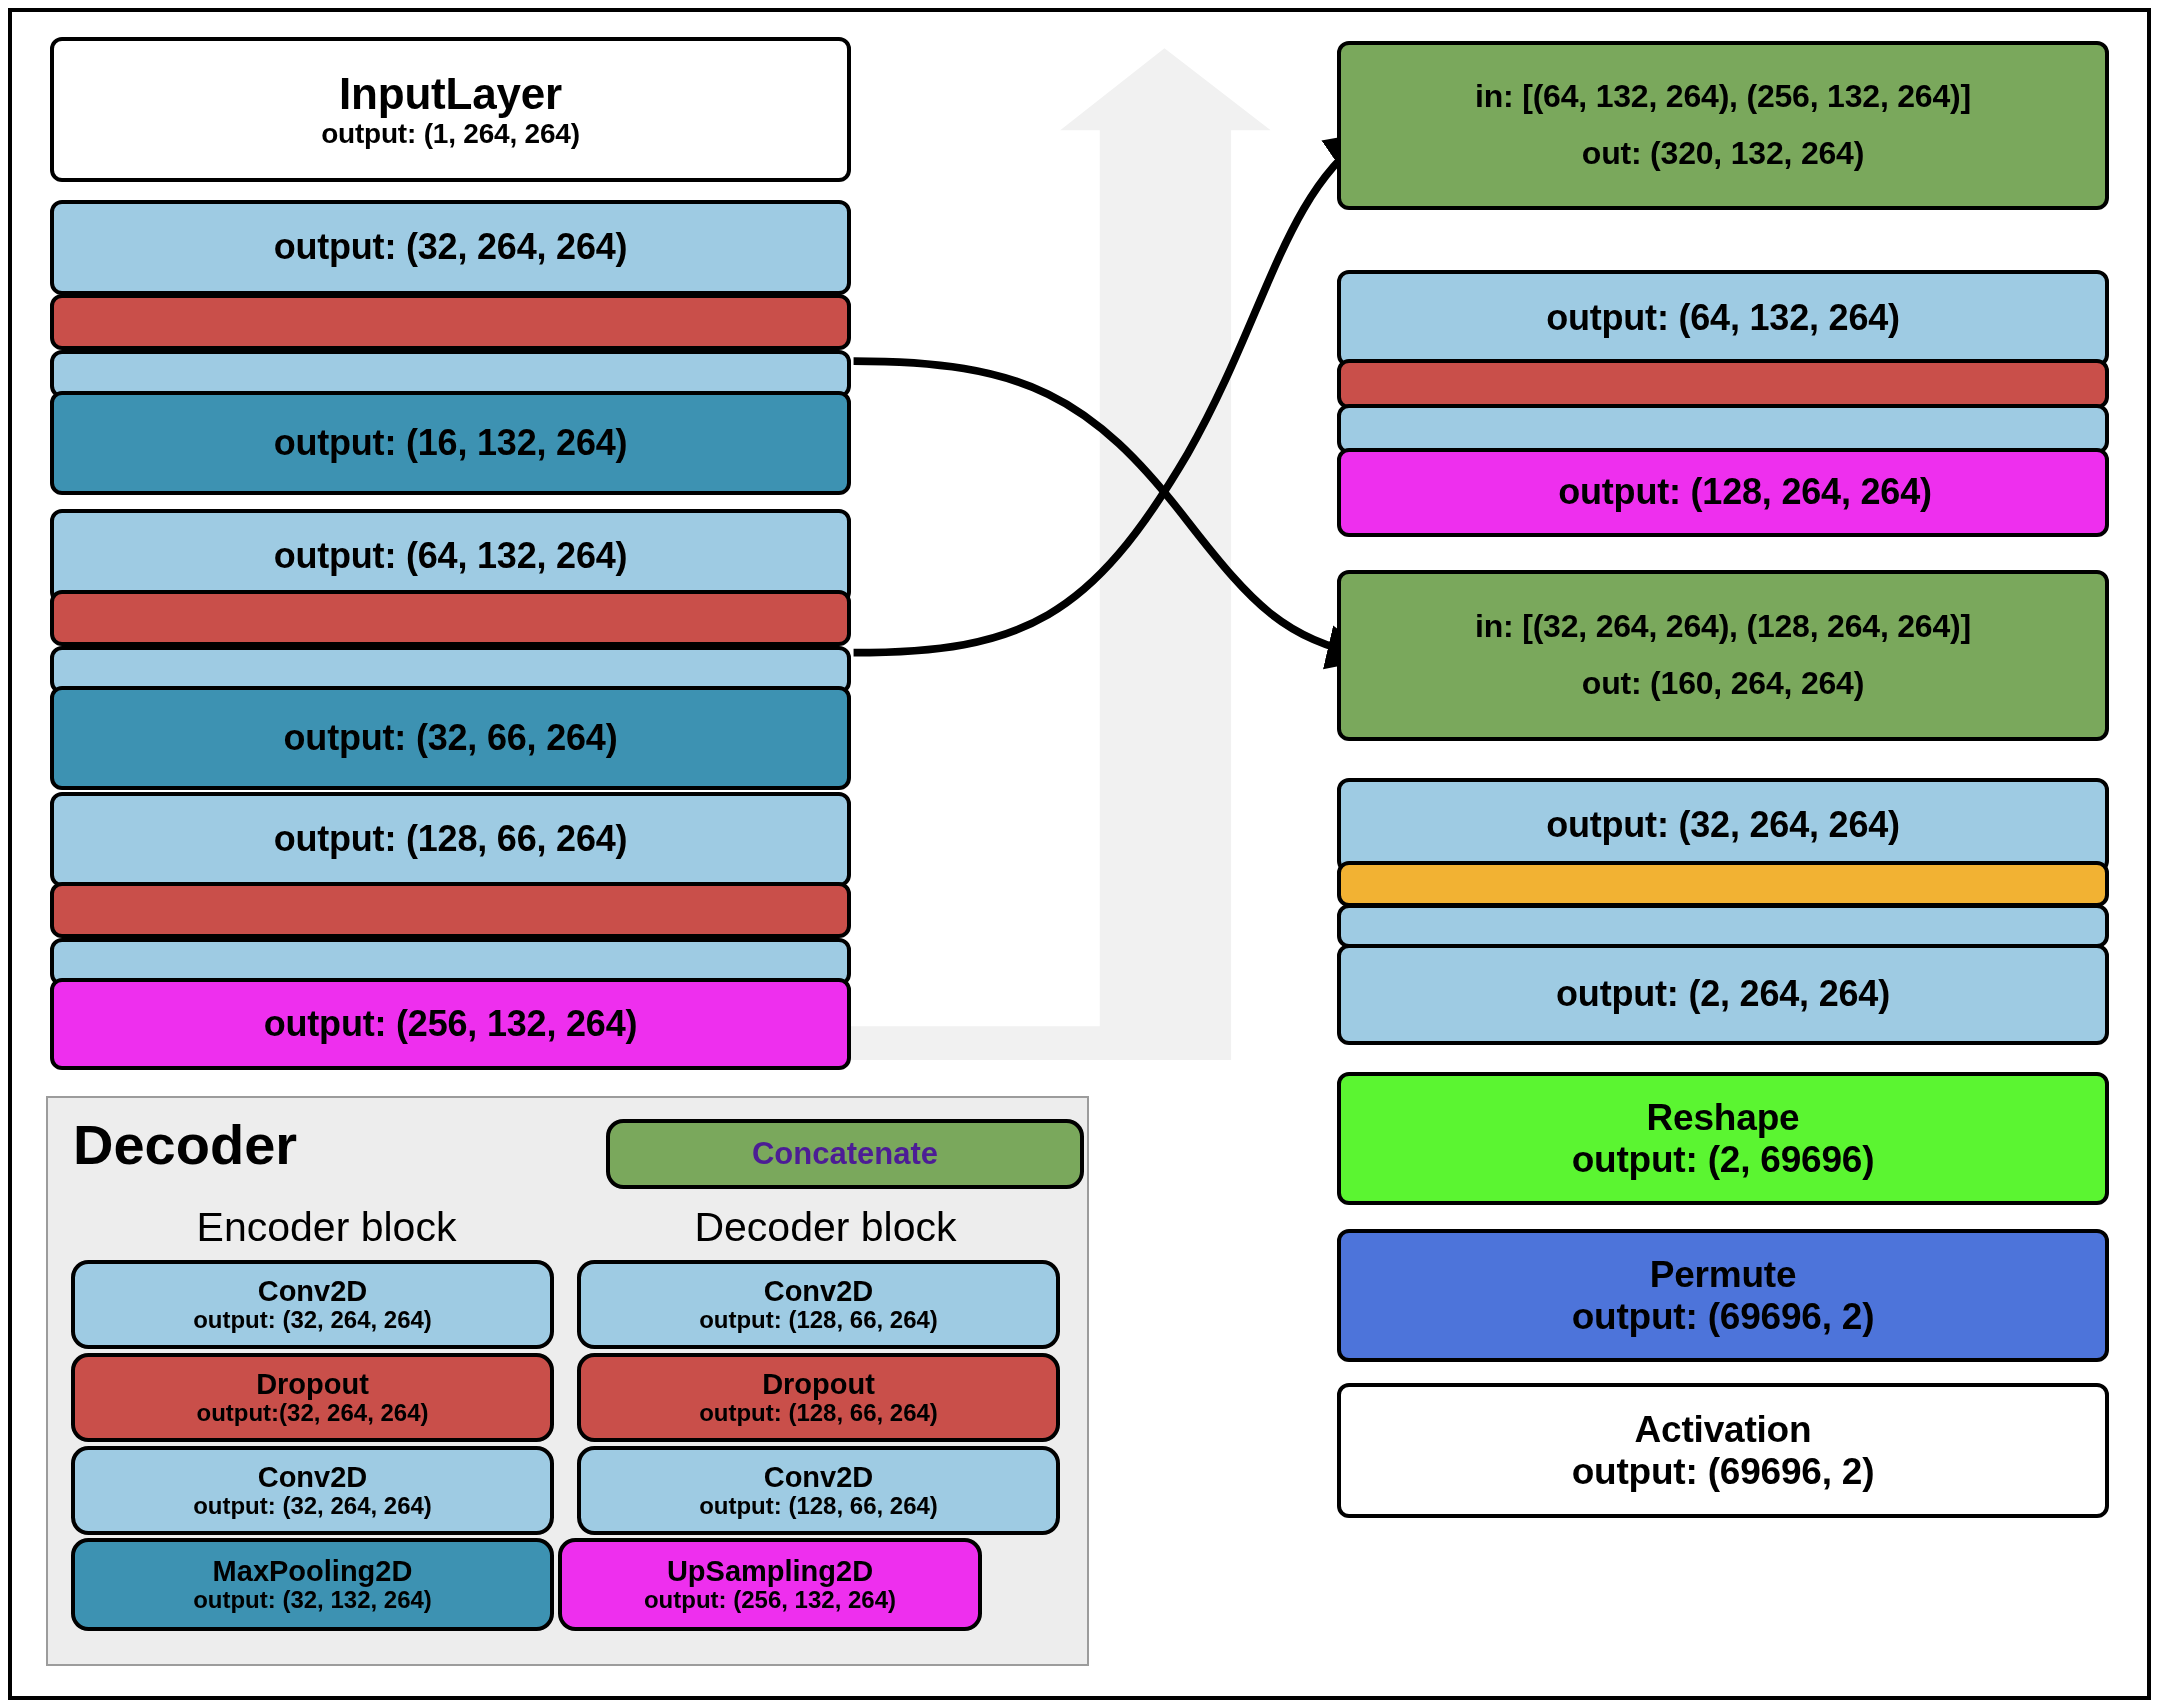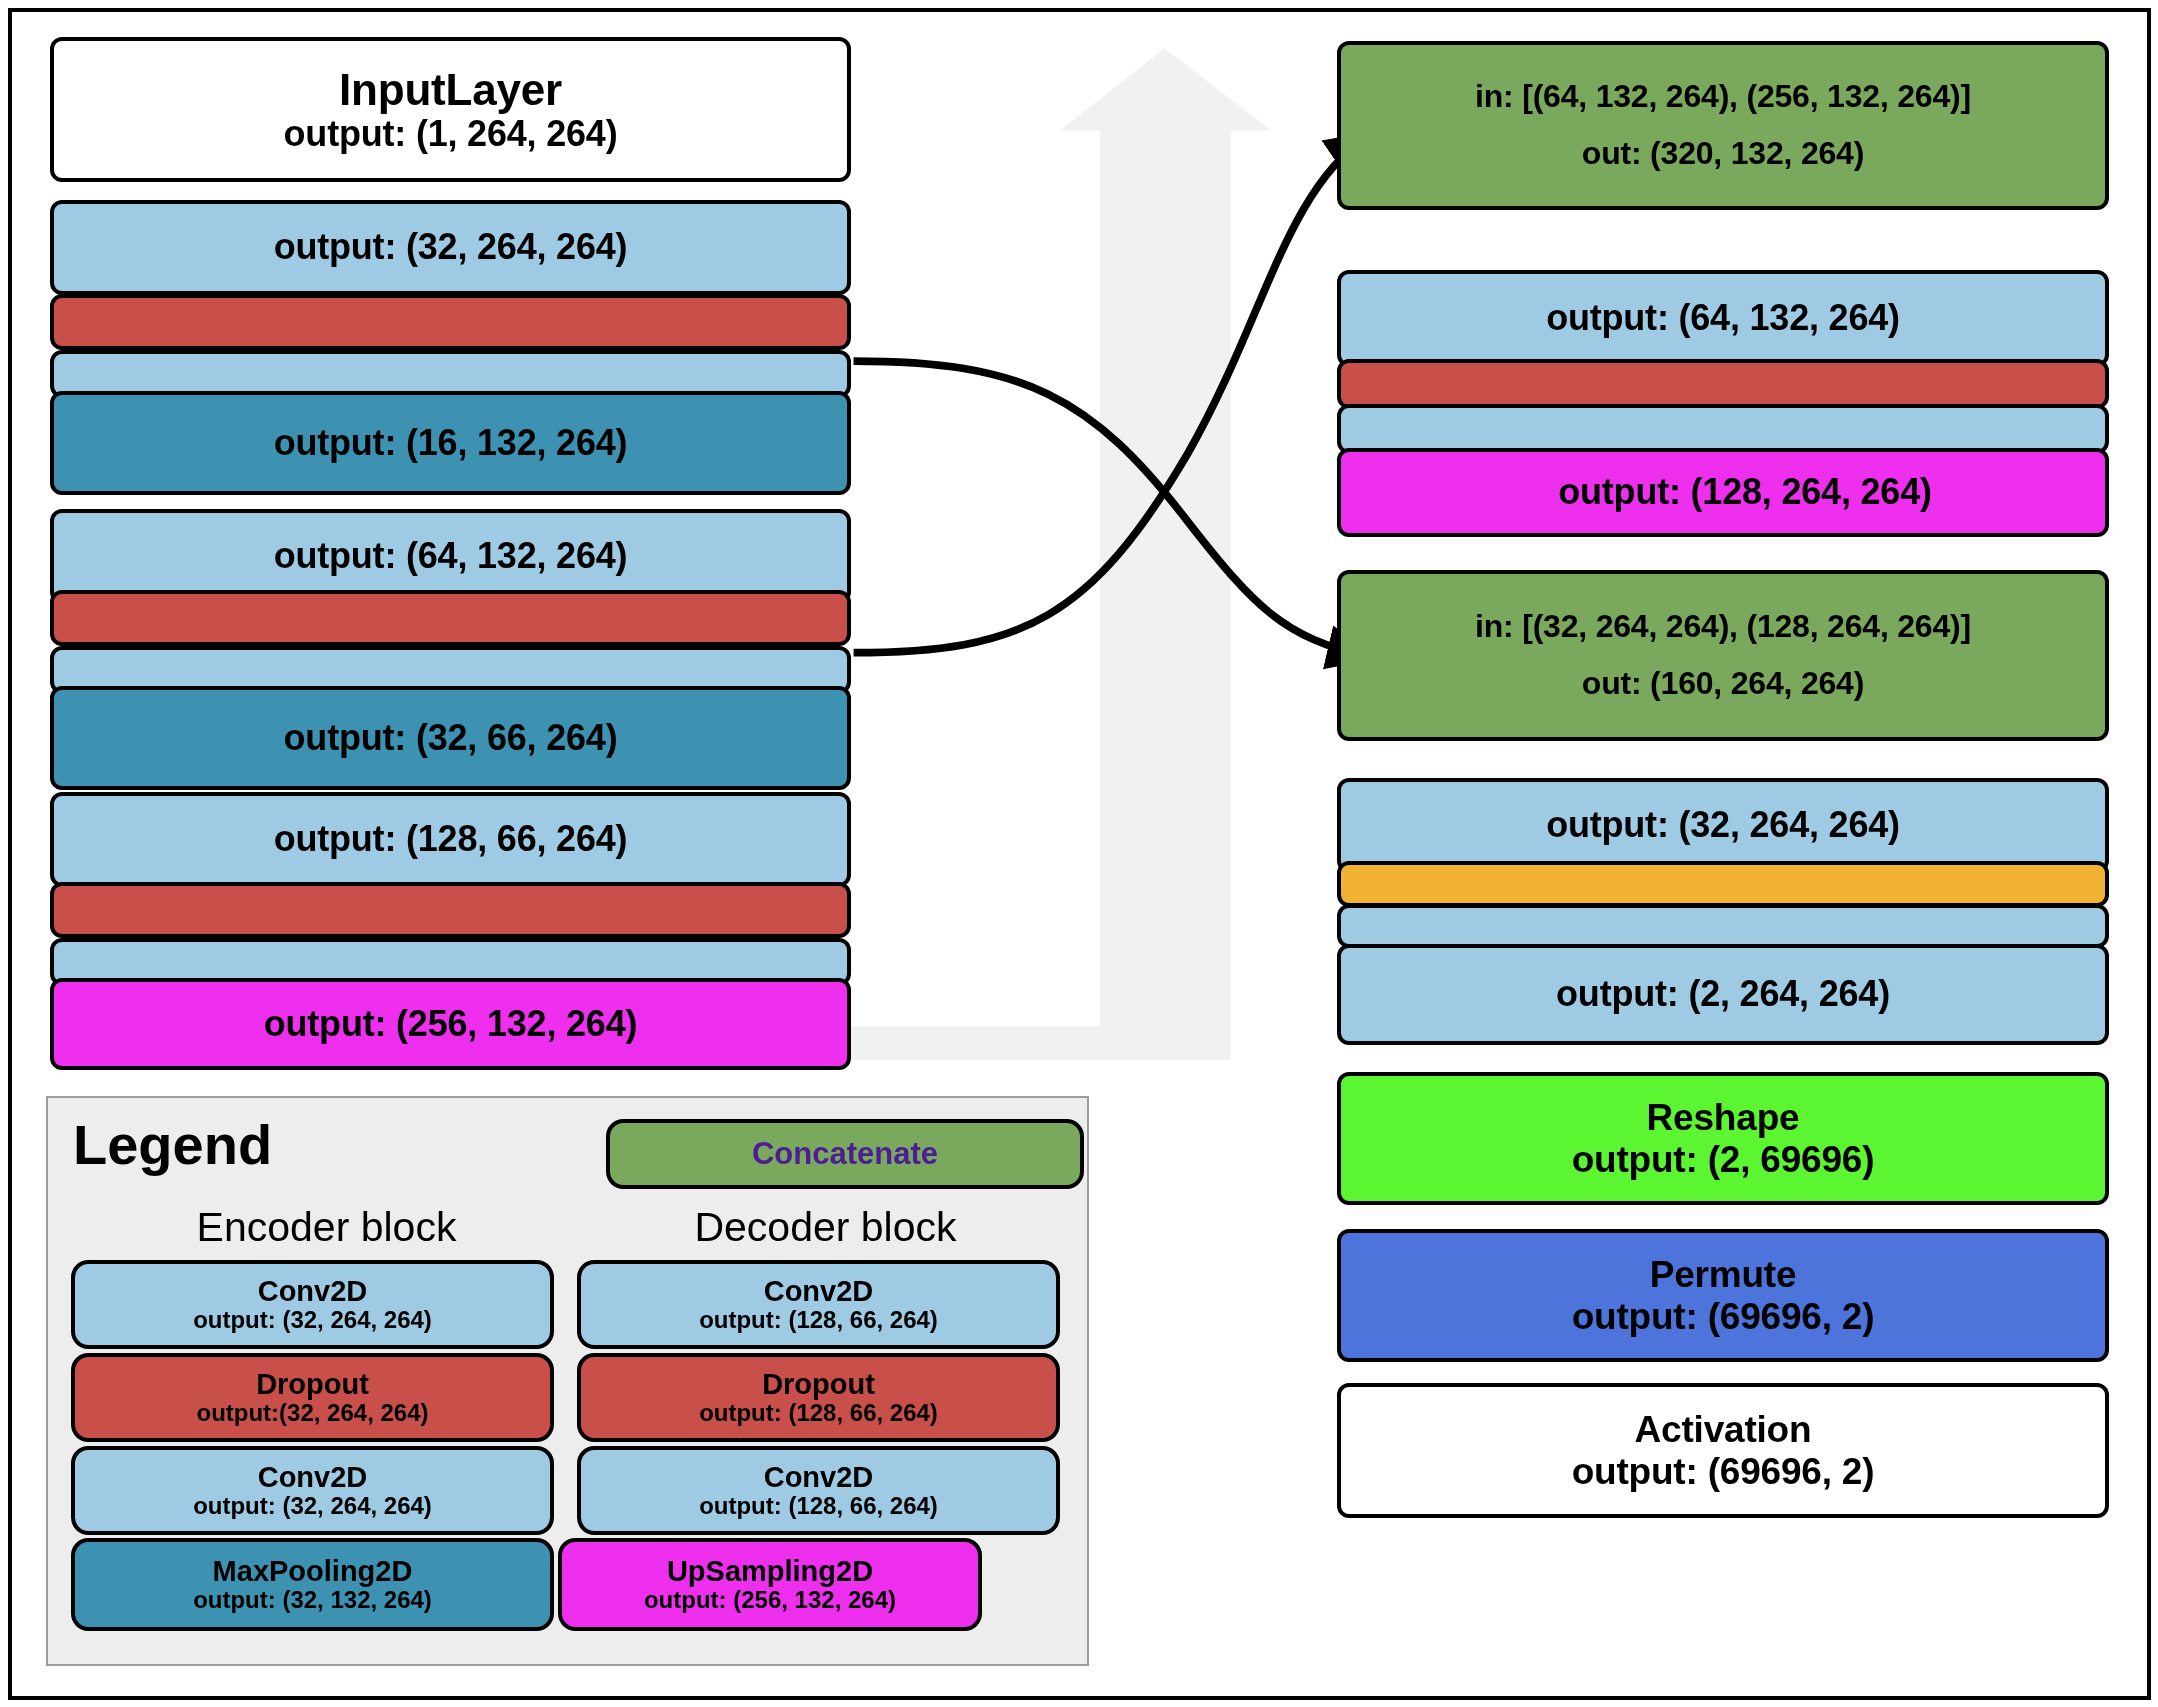--- a/index.html
+++ b/index.html
@@ -130,21 +130,21 @@
 
     <path d="M 880 1063 L 1139 1063 L 1139 135 L 1098 135 L 1206 50 L 1316 135 L 1275 135 L 1275 1098 L 880 1098 Z" fill="#f1f1f1" stroke="none"></path>
 
     <path d="M 884 676 C 1060 676, 1130 640, 1230 470 C 1310 330, 1330 200, 1416 141" fill="none" stroke="#000" stroke-width="8" marker-end="url(#arrowhead)"></path>
 
     <path d="M 884 374 C 1060 374, 1130 410, 1230 540 C 1300 630, 1330 660, 1416 680" fill="none" stroke="#000" stroke-width="8" marker-end="url(#arrowhead)"></path>
   </svg>
 
   <div class="node c-white" style="left:50px; top:37px; width:801px; height:145px; font-size:44px;">
     <span class="ln">InputLayer</span>
-    <span class="ln" style="font-size:36px;text-align:center;">output: (1, 264, 264)</span>
+    <span class="ln" style="font-size:28px;text-align:center;">output: (1, 264, 264)</span>
   </div>
 
   <div class="node c-conv" style="left:50px; top:200px; width:801px; height:95px; font-size:36px;">
     <span class="ln">output: (32, 264, 264)</span>
   </div>
   <div class="node c-drop" style="left:50px; top:294px; width:801px; height:56px;"></div>
   <div class="node c-conv" style="left:50px; top:350px; width:801px; height:48px;"></div>
   <div class="node c-pool" style="left:50px; top:391px; width:801px; height:104px; font-size:36px;">
     <span class="ln">output: (16, 132, 264)</span>
   </div>
@@ -204,21 +204,21 @@
     <span class="ln">Permute</span>
     <span class="ln">output: (69696, 2)</span>
   </div>
 
   <div class="node c-white" style="left:1337px; top:1383px; width:772px; height:135px; font-size:37px;">
     <span class="ln">Activation</span>
     <span class="ln">output: (69696, 2)</span>
   </div>
 
   <div id="legend">
-    <div id="legend-title">Legend</div>
+    <div id="legend-title">Decoder</div>
 
     <div class="legend-swatch c-concat" style="left:558px; top:21px; width:478px; height:70px;">
       <span>Concatenate</span>
     </div>
 
     <div class="legend-col-title" style="left:42px; top:106px; width:473px;">
       <span>Encoder block</span>
     </div>
     <div class="legend-col-title" style="left:541px; top:106px; width:473px;">
       <span>Decoder block</span>

